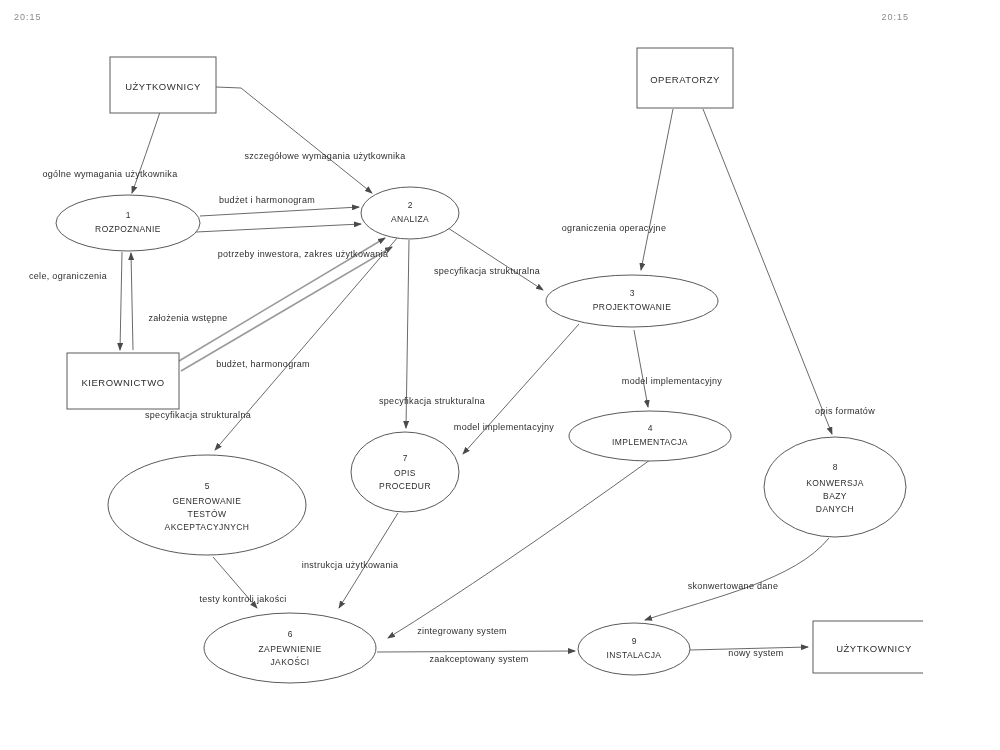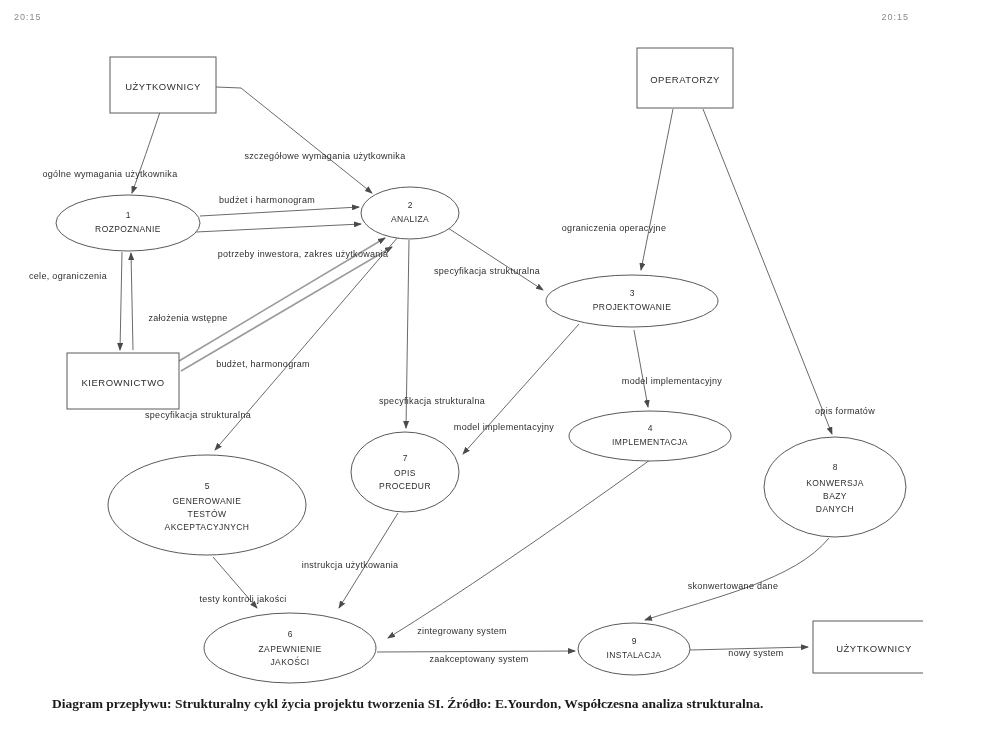--- a/index.html
+++ b/index.html
@@ -153,14 +153,13 @@
       <text class="proc-label" x="835" y="497" text-anchor="middle" dominant-baseline="middle">BAZY</text>
       <text class="proc-label" x="835" y="510" text-anchor="middle" dominant-baseline="middle">DANYCH</text>
     </g>
     <g>
       <ellipse class="shape" cx="634" cy="649" rx="56" ry="26"></ellipse>
       <text class="proc-num" x="634" y="642" text-anchor="middle" dominant-baseline="middle">9</text>
       <text class="proc-label" x="634" y="656" text-anchor="middle" dominant-baseline="middle">INSTALACJA</text>
     </g>
   </svg>
 
-  <div class="caption">Diagram przepływu:  Strukturalny cykl życia projektu tworzenia SI.  Źródło: E.Yourdon, Współczesna analiza strukturalna.</div>
 </div>
 
 </body></html>

